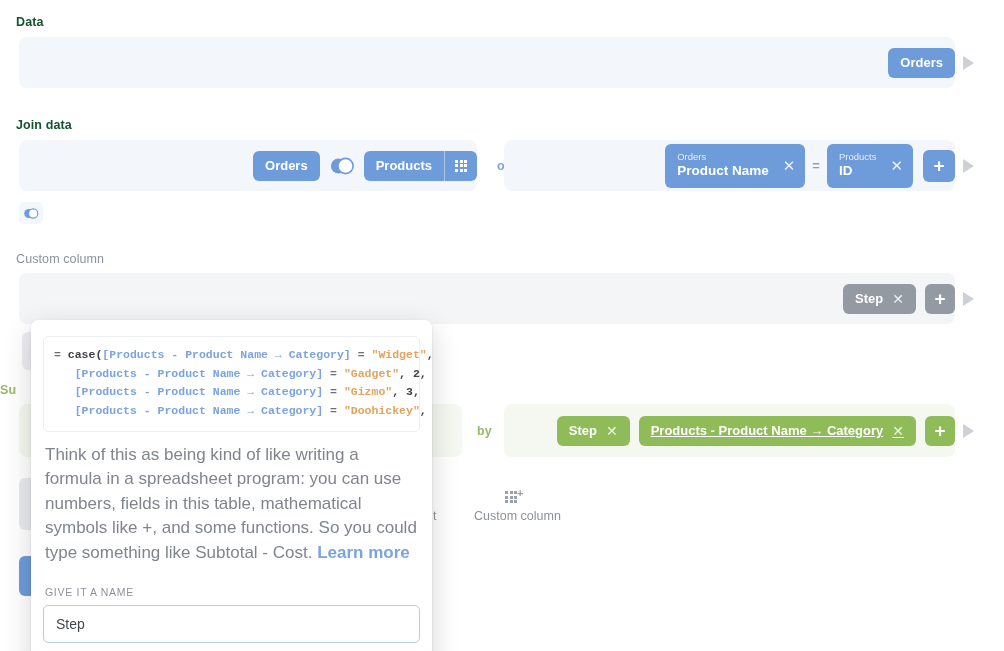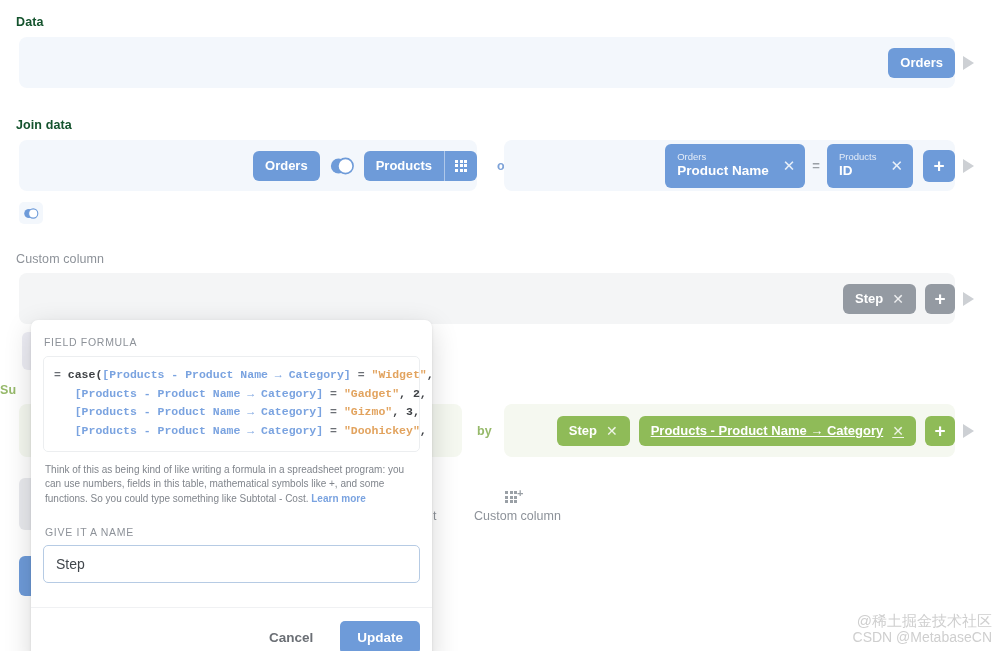--- a/index.html
+++ b/index.html
@@ -120,21 +120,21 @@
   pre.formula{
     margin:0;font-family:"Liberation Mono", monospace;
     font-size:11.5px;line-height:1.62;white-space:pre;color:#3f4246;
     font-weight:700;
   }
   .f-field{color:#7aa3e0;}
   .f-str{color:#e2a35e;}
   .f-op{color:#6b6f75;}
   .f-num{color:#3f4246;}
   .help{
-    font-size:10px;line-height:1.45;color:#80858c;margin:11px 2px 16px 2px;
+    font-size:17px;line-height:1.45;color:#80858c;margin:11px 2px 16px 2px;
   }
   .help a{color:#7aa3e0;text-decoration:none;font-weight:700;}
   .name-title{
     font-size:10.5px;letter-spacing:.7px;color:#8d9299;margin:20px 0 7px 2px;
   }
   .name-input{
     width:100%;box-sizing:border-box;height:38px;border:1px solid #b6cbe4;
     border-radius:5px;padding:0 12px;font-size:14px;color:#41464c;
     font-family:"Liberation Sans", sans-serif;outline:none;background:#fff;
   }
@@ -284,21 +284,20 @@
         </div>
       <div style="position:absolute;left:12px;top:0;color:#9aa0a6;font-size:11px;line-height:1;font-weight:700;">+</div>
     </div>
   </div>
   <div class="cc-label" style="left:474px;top:509px;">Custom column</div>
 
   <div style="position:absolute;left:433px;top:509px;font-size:12.5px;color:#8d9299;">t</div>
 
   <div class="popup">
     <div class="popup-body">
-      <div class="ff-title">FIELD FORMULA</div>
 
       <div class="formula-box">
         <pre class="formula" id="formula-render"><span class="f-op">= </span><span class="f-num">case(</span><span class="f-field">[Products - Product Name → Category]</span><span class="f-op"> = </span><span class="f-str">"Widget"</span><span class="f-num">, 1,</span>
 <span class="f-op">   </span><span class="f-field">[Products - Product Name → Category]</span><span class="f-op"> = </span><span class="f-str">"Gadget"</span><span class="f-num">, 2,</span>
 <span class="f-op">   </span><span class="f-field">[Products - Product Name → Category]</span><span class="f-op"> = </span><span class="f-str">"Gizmo"</span><span class="f-num">, 3,</span>
 <span class="f-op">   </span><span class="f-field">[Products - Product Name → Category]</span><span class="f-op"> = </span><span class="f-str">"Doohickey"</span><span class="f-num">, 4)</span></pre>
       </div>
 
       <div class="help">
         <span>Think of this as being kind of like writing a formula in a spreadsheet program: you can use numbers, fields in this table, mathematical symbols like +, and some functions. So you could type something like Subtotal - Cost. </span><a href="#">Learn more</a>
@@ -308,18 +307,14 @@
       <input class="name-input" type="text" value="Step" style="">
       
     </div>
 
     <div class="popup-footer">
       <button class="btn btn-cancel">Cancel</button>
       <button class="btn btn-update">Update</button>
     </div>
   </div>
 
-  <div class="wm">
-    <div class="l1">@稀土掘金技术社区</div>
-    <div class="l2">CSDN @MetabaseCN</div>
-  </div>
 
 </div>
 
 </body></html>

